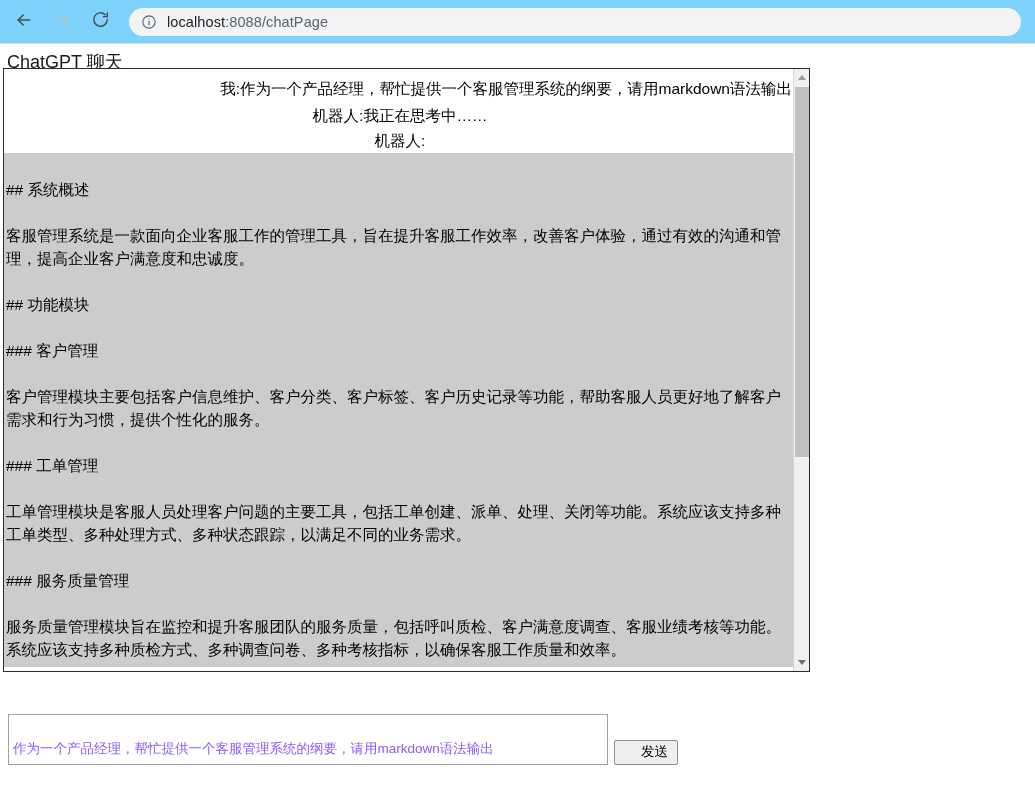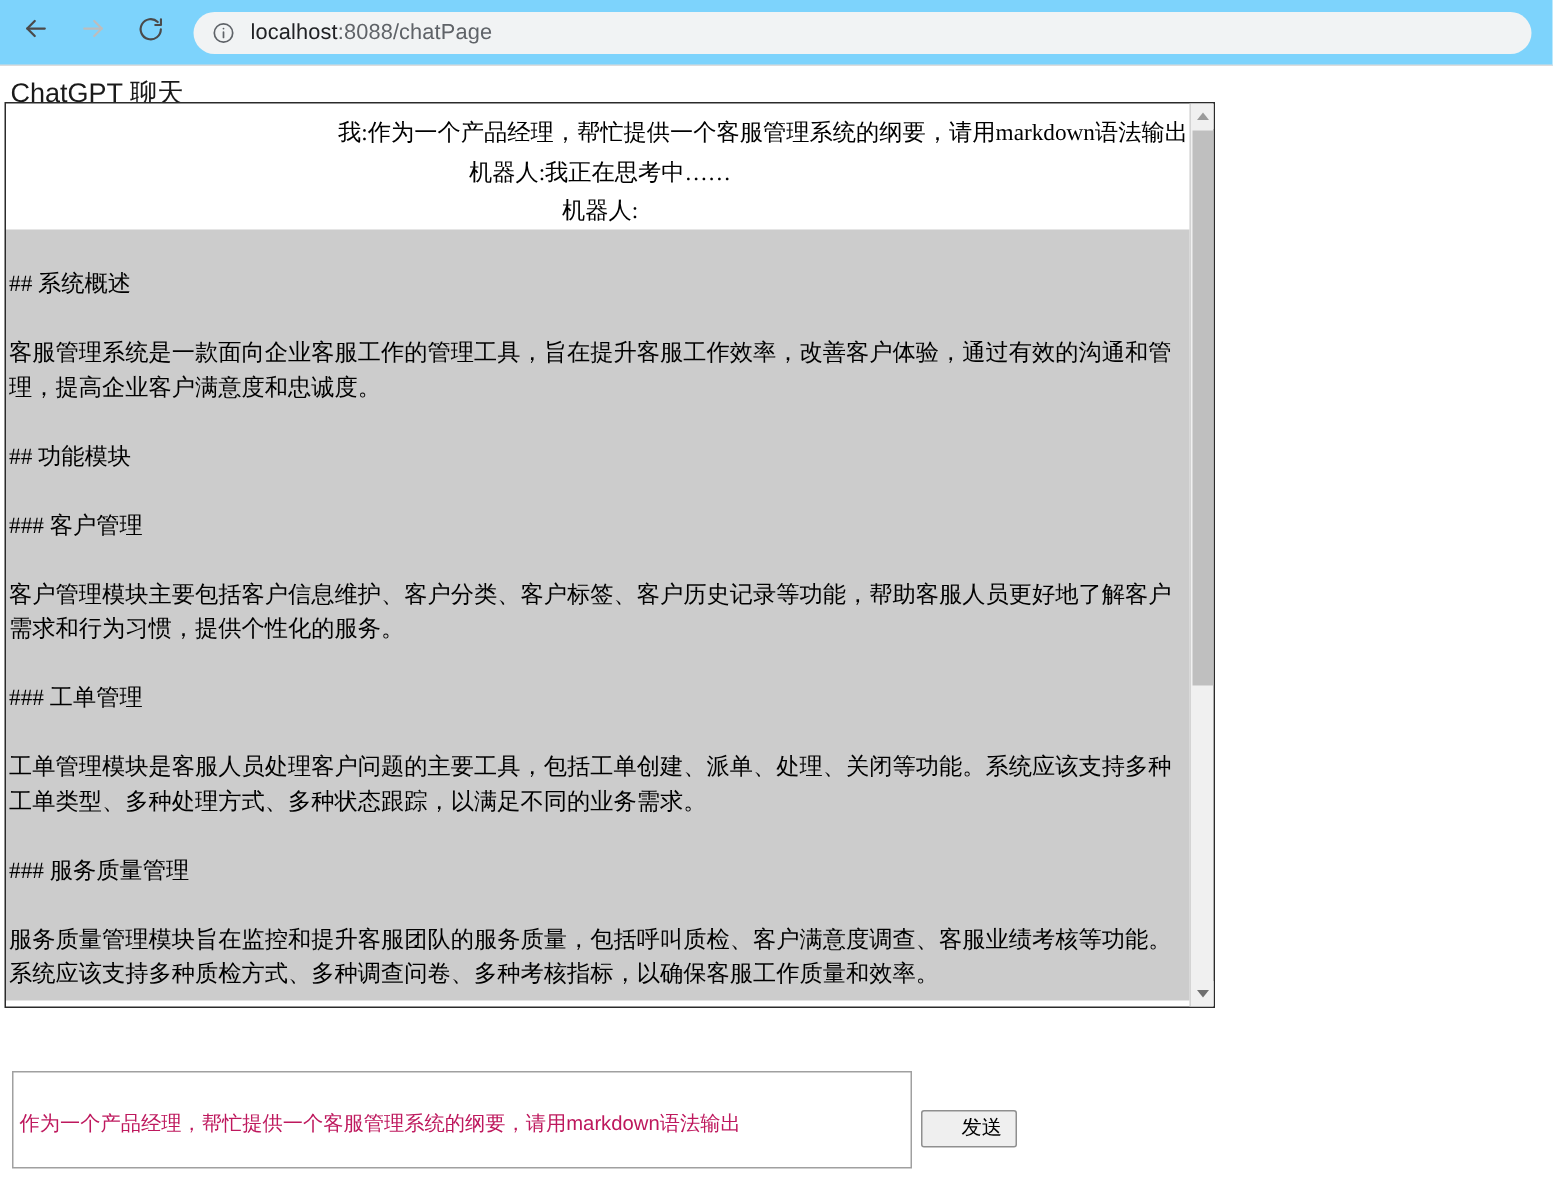--- a/index.html
+++ b/index.html
@@ -65,21 +65,20 @@
   }
 
   
   #chat-panel {
     position: absolute;
     left: 3px; top: 24px;
     width: 807px; height: 604px;
     border: 1px solid #2b2b2b;
     background: #ffffff;
     overflow: hidden;
-    font-family: Liberation Serif, serif;
   }
   #chat-scroll {
     position: absolute;
     left: 0; top: 0;
     width: 790px; height: 602px;
     overflow: hidden;
     padding: 0;
   }
 
   .msg-user {
@@ -146,24 +145,24 @@
 
   
   #composer {
     position: absolute;
     left: 0; top: 664px;
     width: 1035px; height: 92px;
   }
   #chat-input {
     position: absolute;
     left: 8px; top: 6px;
-    width: 600px; height: 65px;
+    width: 600px; height: 51px;
     border: 1px solid #a0a0a0;
     background: #ffffff;
-    color: #be185d;
+    color: #8b5cf6;
     font-family: "Liberation Sans", "DejaVu Sans", sans-serif;
     font-size: 13.5px;
     line-height: 20px;
     padding: 24px 6px 6px 4px;
     resize: none;
     outline: none;
     overflow: hidden;
   }
   #send-button {
     position: absolute;

